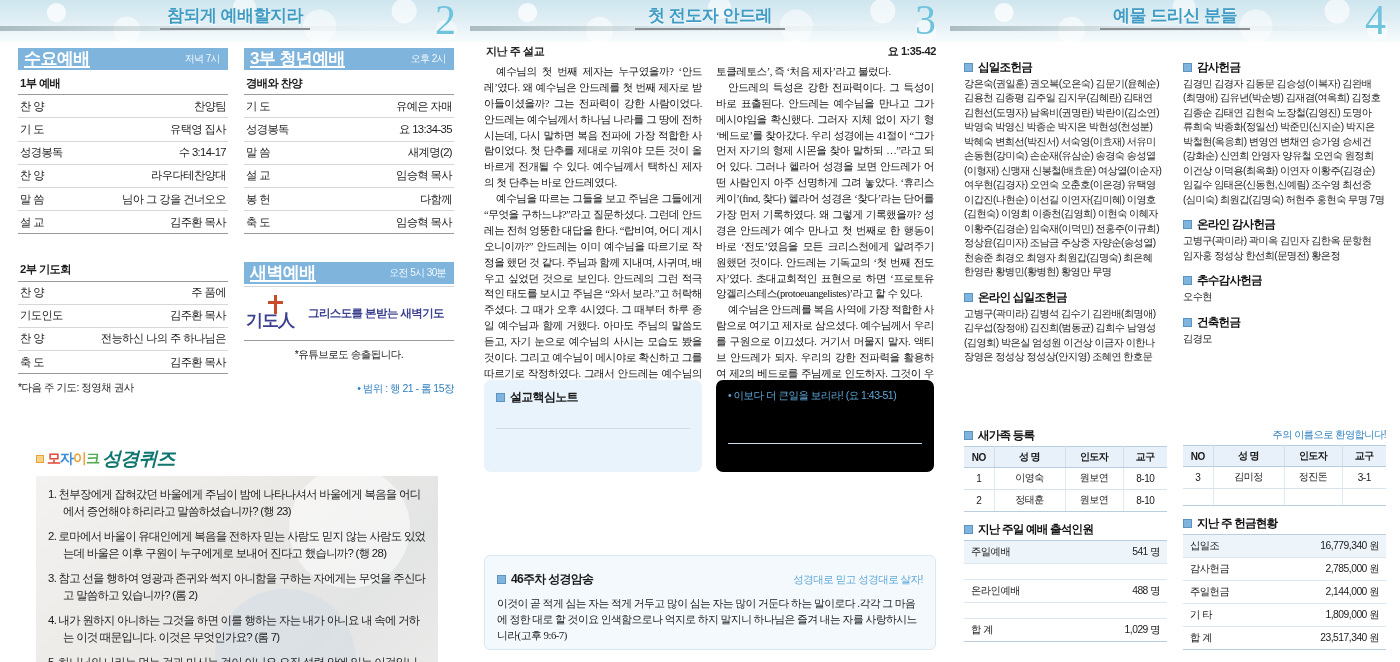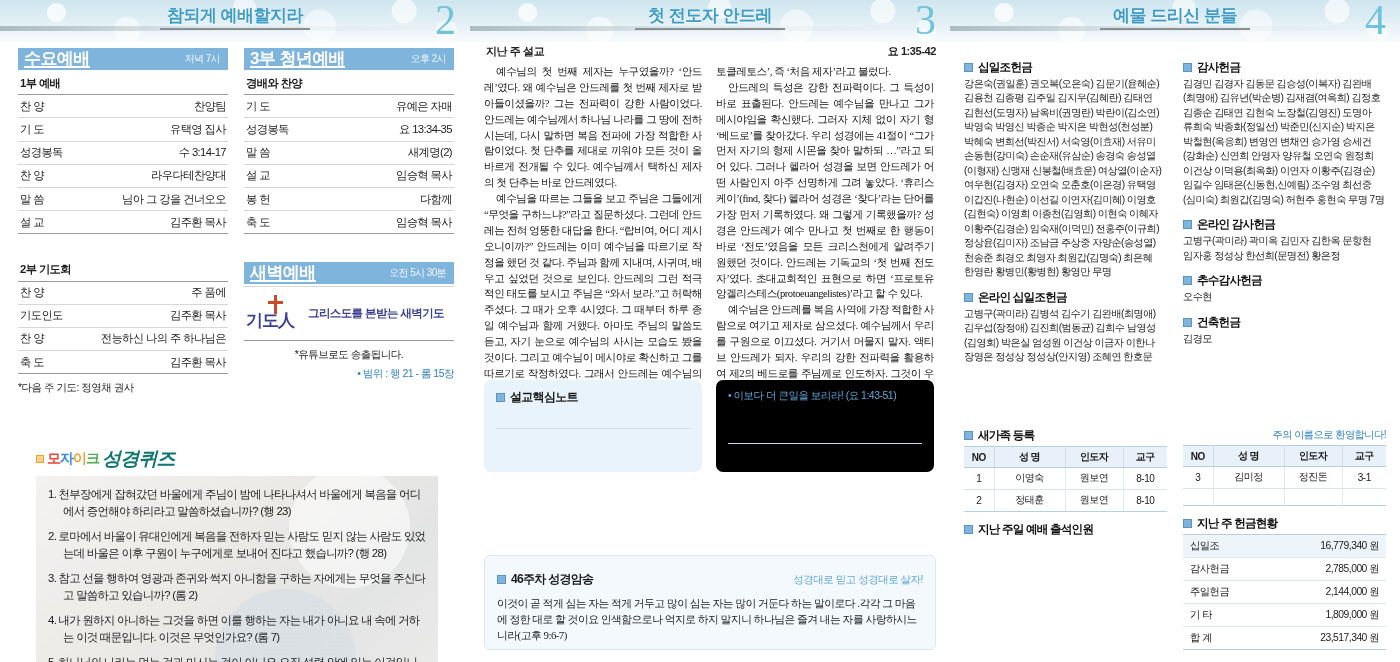--- a/index.html
+++ b/index.html
@@ -91,21 +91,21 @@
     border-bottom:1px solid #9a9a9a;
     padding:6px 0 7px 0; margin-top:2px;
     border-top:1px solid #d7d7d7;
     display:flex; align-items:center; gap:6px; min-height:54px;
   }
   .dawn-logo { position:relative; width:58px; height:40px; flex:0 0 58px; }
   .dawn-logo .cross-v { position:absolute; left:30px; top:2px; width:3px; height:19px; background:#c94b2a; }
   .dawn-logo .cross-h { position:absolute; left:24px; top:8px; width:15px; height:3px; background:#c94b2a; }
   .dawn-logo .ko { position:absolute; left:2px; top:16px; font-size:17px; font-weight:bold; color:#3a3f8f; letter-spacing:-1px;}
   .dawn-txt { font-size:11.5px; color:#3a3f8f; letter-spacing:-0.6px; font-weight:bold; position:relative;}
-  .dawn-range { text-align:right; font-size:10.5px; color:#2f7fbe; letter-spacing:-0.5px; margin-top:5px;}
+  .dawn-range { text-align:right; font-size:10.5px; color:#2f7fbe; letter-spacing:-0.5px; margin-top:20px;}
 
   
   .quiz-wrap { position:absolute; left:18px; right:16px; top:398px; }
   .quiz-title { display:flex; align-items:center; gap:3px; }
   .quiz-title .sq { width:8px; height:8px; border:1.5px solid #e8a33d; background:#fbd48b; display:inline-block;}
   .mosaic { font-size:14px; font-weight:bold; letter-spacing:-1px; }
   .mosaic .a{color:#e04b3a;} .mosaic .b{color:#3a8ddb;} .mosaic .c{color:#e8a33d;} .mosaic .d{color:#4fae52;}
   .quiz-sub { font-size:19px; font-weight:bold; letter-spacing:-0.8px; color:#0f766e;font-style:italic; }
   .quiz-box {
     margin-top:4px; padding:10px 12px 12px 12px; min-height:235px;
@@ -470,20 +470,44 @@
                 <td>원보연</td>
                 <td>8-10</td>
               </tr>
             </tbody>
               </table>
 
             <div class="off-head gap">
               <span class="sqblue"></span>
               <span class="off-title">지난 주일 예배 출석인원</span>
             </div>
+            <table class="tbl2">
+              <tbody>
+                  <tr class="shade">
+                    <td>주일예배</td>
+                    <td class="r">541 명</td>
+                  </tr>
+              <tr class="blank">
+                    <td></td>
+                    <td class="r"></td>
+                  </tr>
+              <tr>
+                    <td>온라인예배</td>
+                    <td class="r">488 명</td>
+                  </tr>
+              <tr class="blank">
+                    <td></td>
+                    <td class="r"></td>
+                  </tr>
+              <tr>
+                    <td>합 계</td>
+                    <td class="r">1,029 명</td>
+                  </tr>
+            </tbody>
+              </table>
           </div>
 
           <div class="bt-col">
             <div class="welcome-note">주의 이름으로 환영합니다!</div>
             <table class="tbl">
               <tbody>
                   <tr>
                 <th style="width:30px">NO</th>
                 <th>성  명</th>
                 <th style="width:58px">인도자</th>

